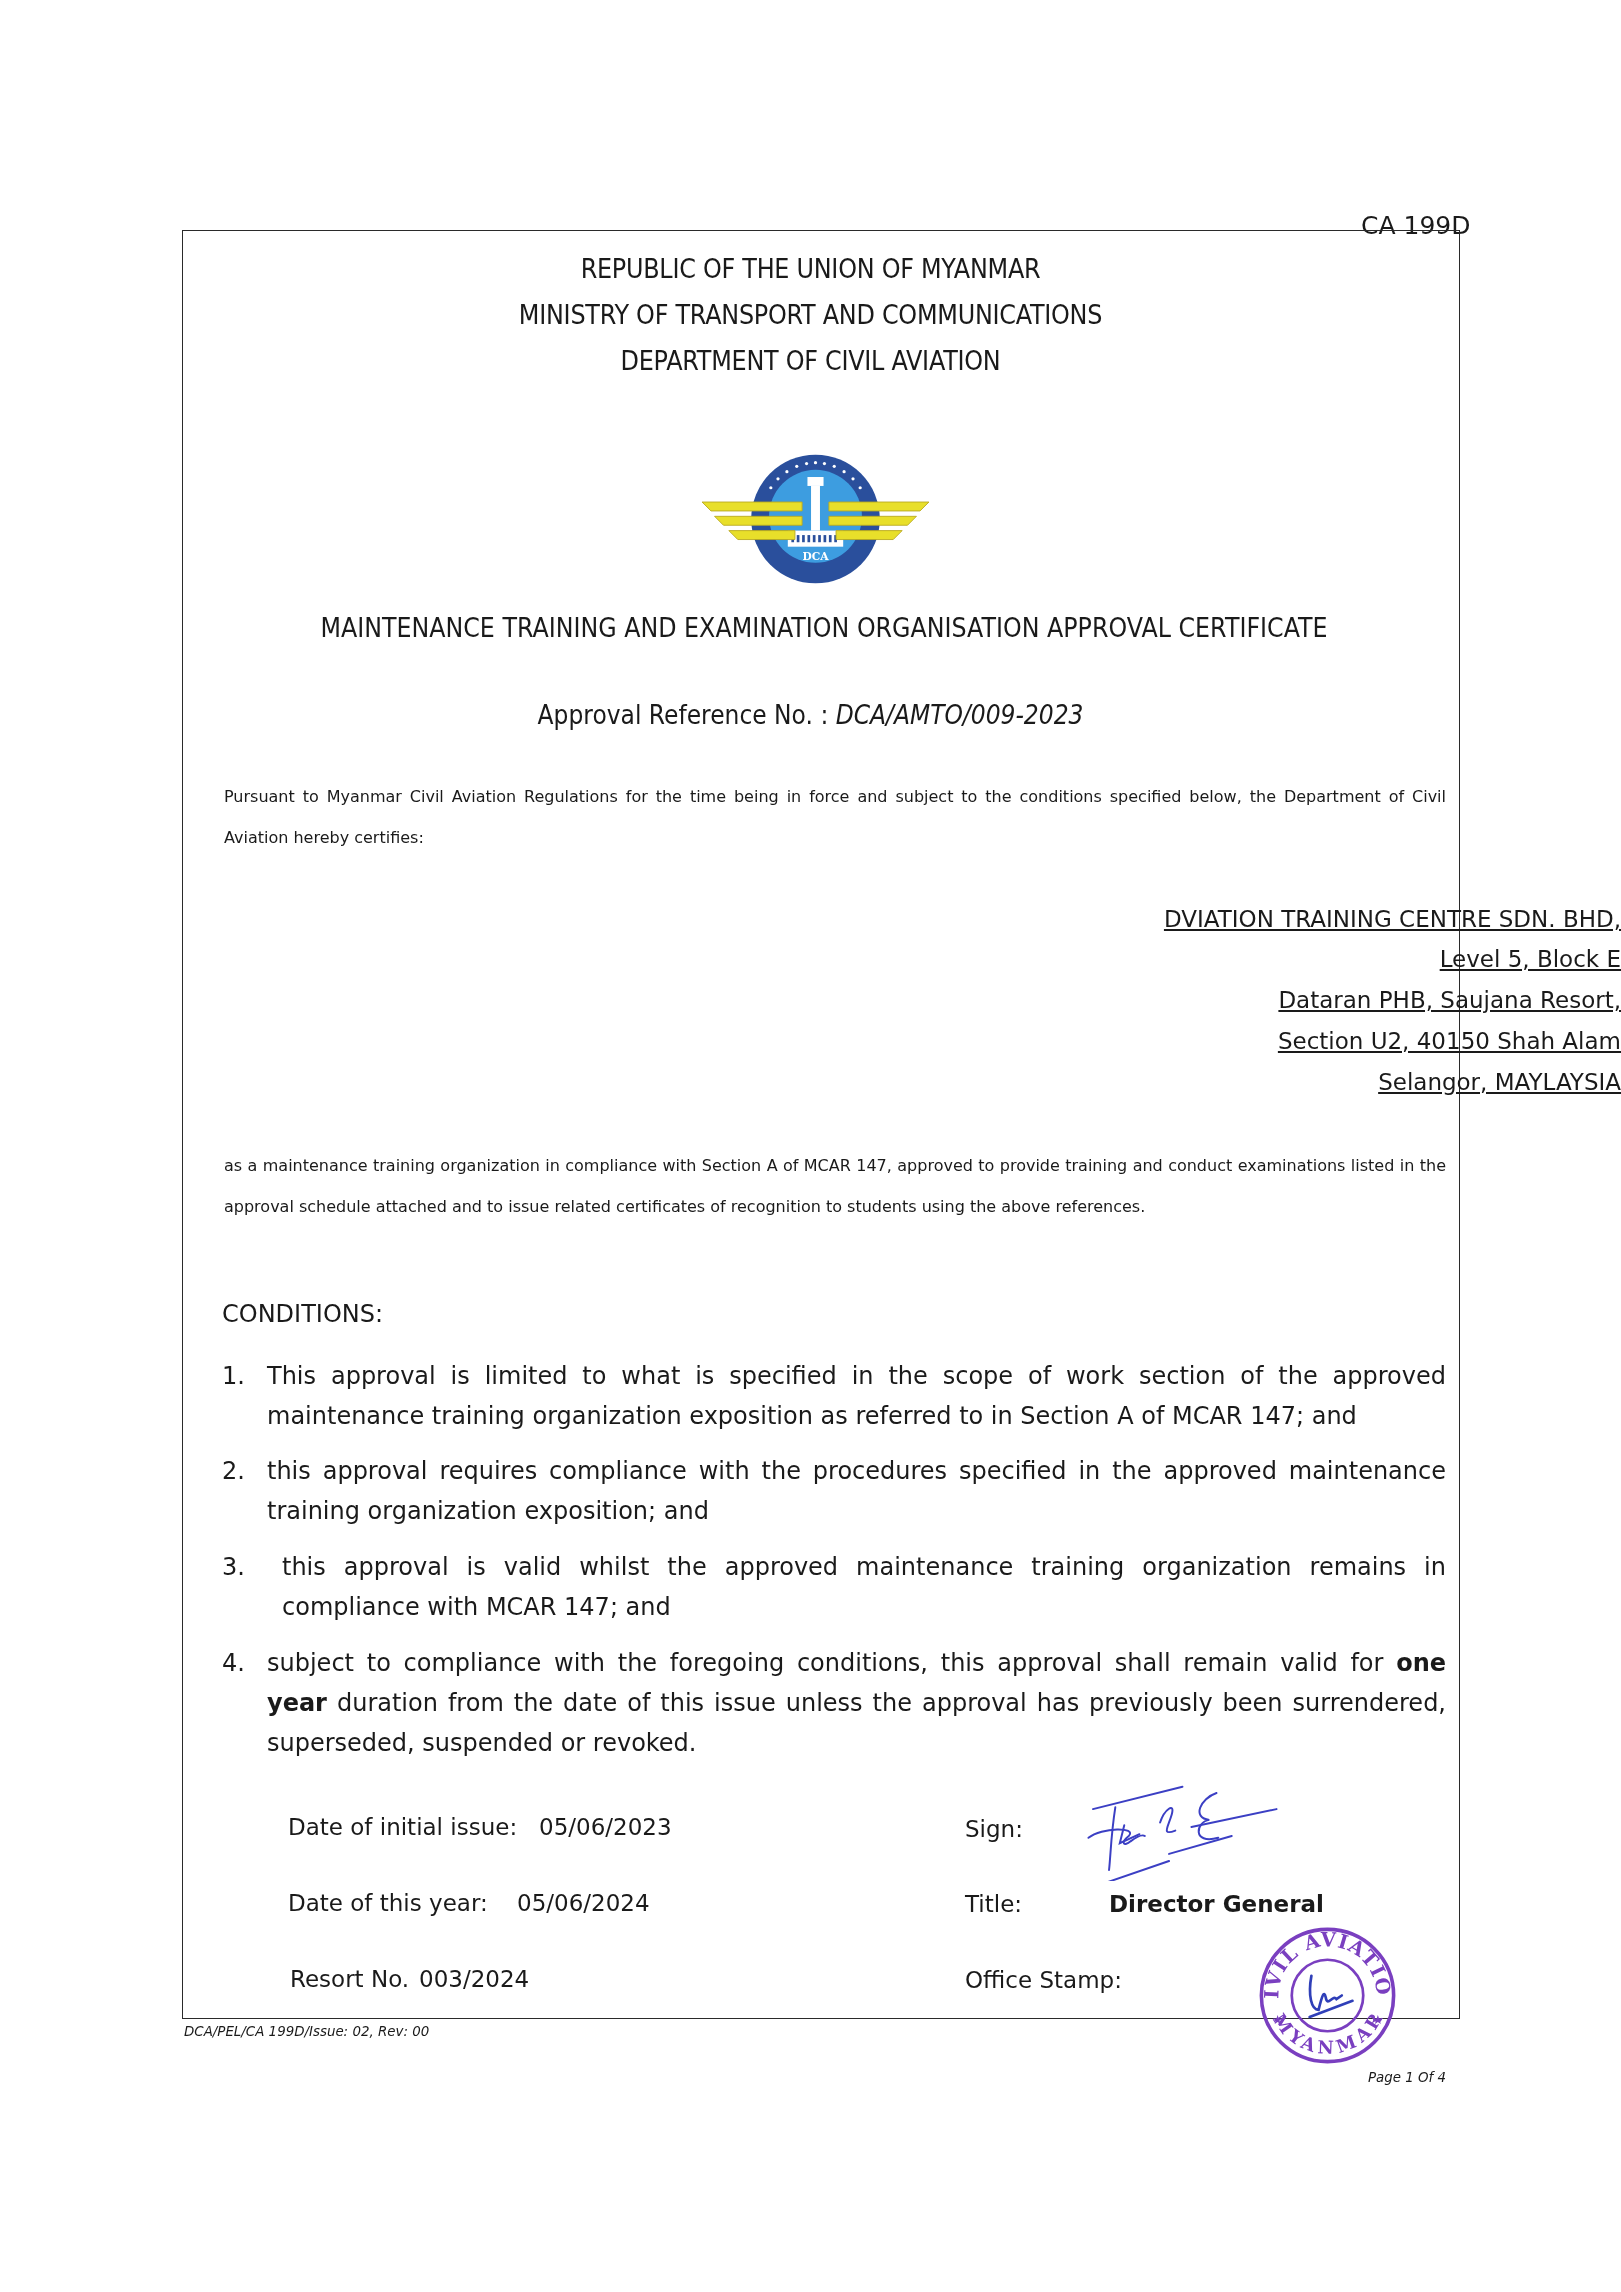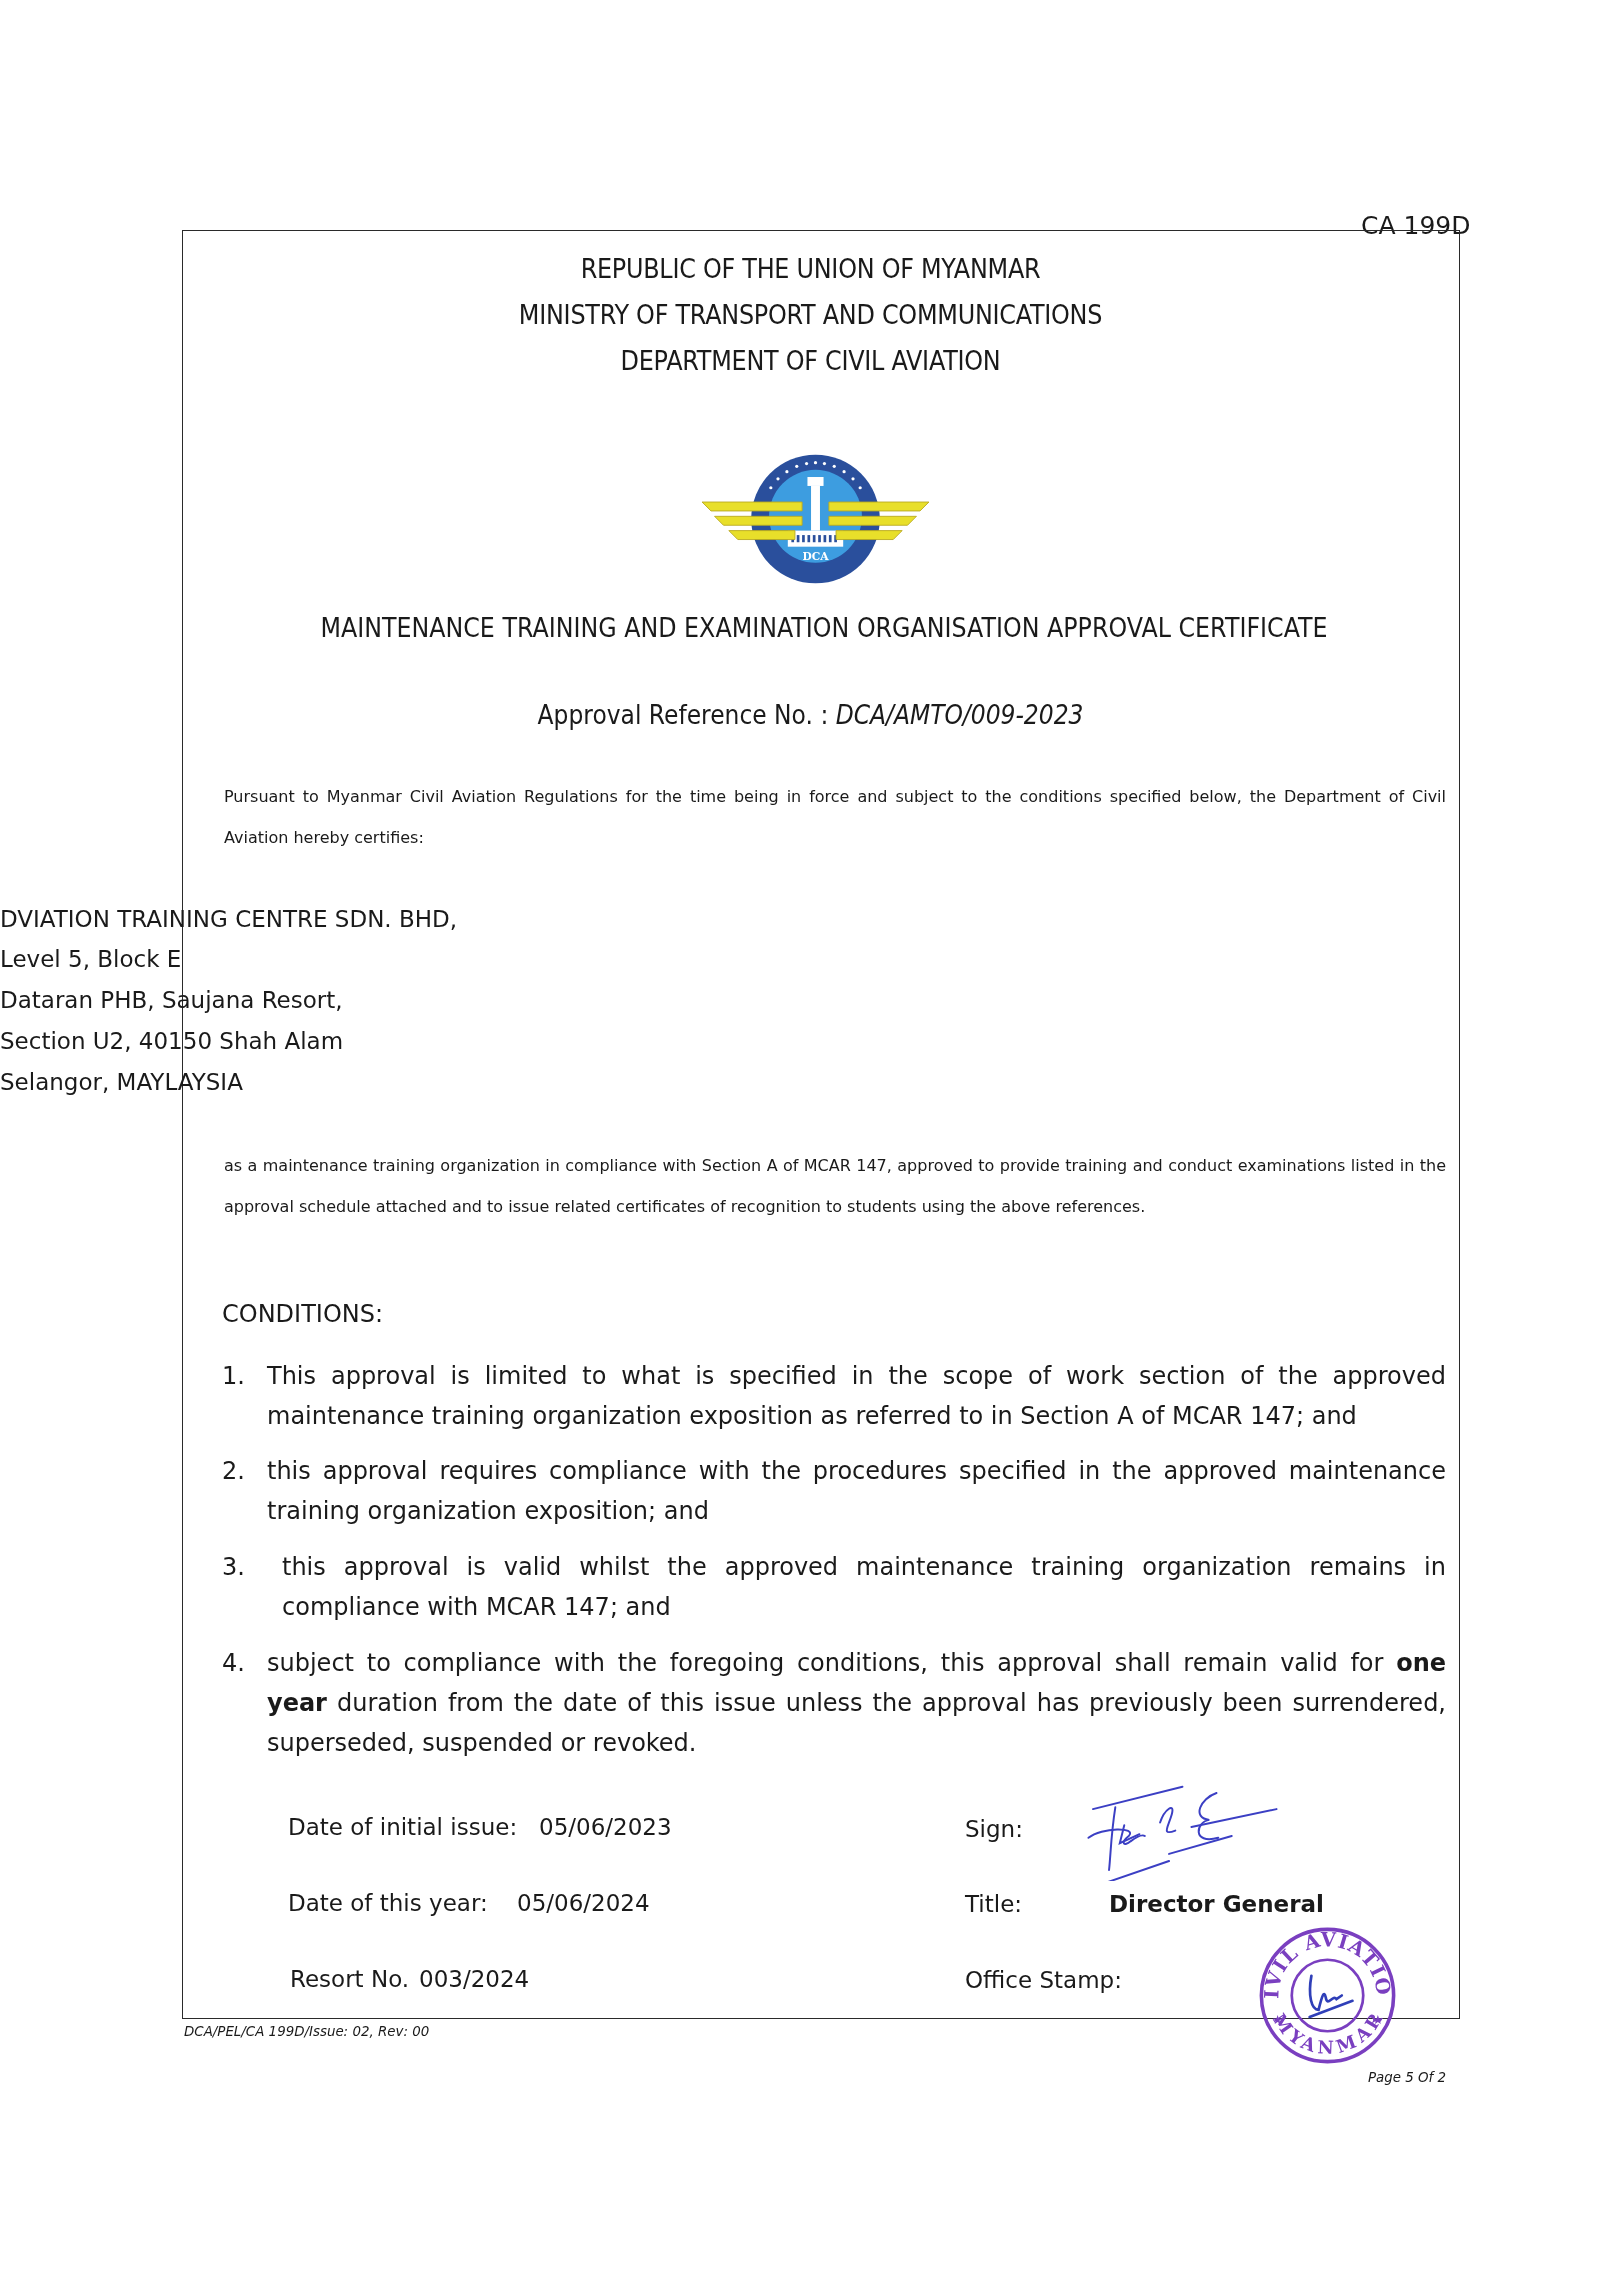--- a/index.html
+++ b/index.html
@@ -12,21 +12,21 @@
   .hdr { left: 0; width: 1621px; text-align: center; font-size: 26px; font-family: "DejaVu Sans", sans-serif; letter-spacing: -0.3px; }
   .h1 { top: 254px; transform: scaleX(0.92); }
   .h2 { top: 300px; transform: scaleX(0.92); }
   .h3 { top: 346px; transform: scaleX(0.92); }
   .logo { left: 702px; top: 452px; width: 227px; height: 134px; }
   .cert-title { left: 0; width: 1648px; top: 612px; text-align: center; font-size: 27px; transform: scaleX(0.88); }
   .ref { left: 0; width: 1621px; top: 700px; text-align: center; font-size: 26px; transform: scaleX(0.9); }
   .ref .ref-val { font-style: italic; }
   .para { left: 224px; width: 1222px; font-size: 16px; line-height: 41px; text-align: justify; transform-origin: left top; }
   .para1 { top: 776px; }
-  .org { left: 0; width: 1621px; text-align: left; font-size: 23px; line-height: 41px; }
+  .org { left: 0; width: 1621px; text-align: right; font-size: 23px; line-height: 41px; text-decoration: underline; }
   .org-name { top: 899px; }
   .addr { top: 939px; }
   .para2 { top: 1145px; }
   .cond-hdr { left: 222px; top: 1300px; font-size: 24px; }
   .cond { left: 222px; width: 1224px; font-size: 24px; line-height: 40px; }
   .cond .num { position: absolute; left: 0; top: 0; }
   .cond .txt { display: block; margin-left: 45px; text-align: justify; }
   .c1 { top: 1356px; } .c2 { top: 1451px; } .c3 { top: 1547px; } .c4 { top: 1643px; }
   .c3 .txt { margin-left: 60px; }
   .bold { font-weight: bold; }
@@ -175,14 +175,14 @@
   </text>
   <text x="18" y="112" font-size="14" fill="#7a3fc0">★</text>
   <text x="130" y="112" font-size="14" fill="#7a3fc0">★</text>
   <g fill="none" stroke="#2f3fb8" stroke-width="3" stroke-linecap="round">
     <path d="M62 58 C 58 80, 62 96, 70 96 C 74 80, 76 74, 78 82 C 80 94, 86 78, 90 84 L 96 80"></path>
     <path d="M60 104 L 108 86"></path>
   </g>
 </svg>
 
 <div class="abs footer-code">DCA/PEL/CA 199D/Issue: 02, Rev: 00</div>
-<div class="abs page-no">Page 5 Of 2</div>
+<div class="abs page-no">Page 1 Of 4</div>
 
 
 </body></html>

